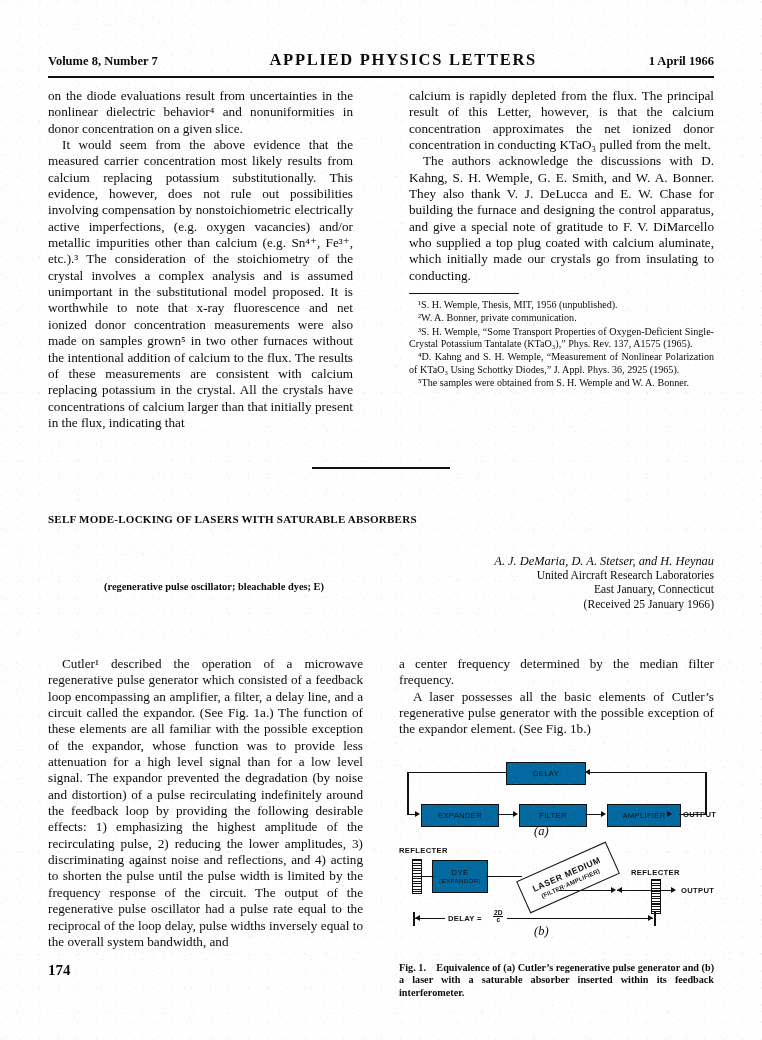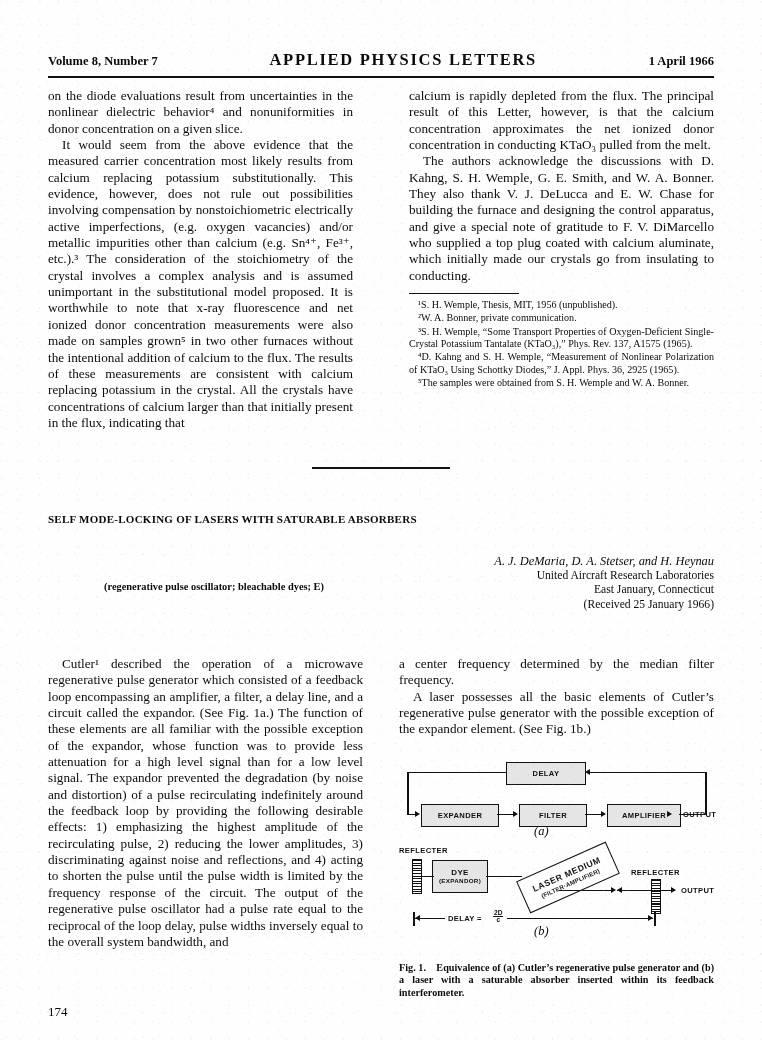--- a/index.html
+++ b/index.html
@@ -170,26 +170,26 @@
     position: relative;
     width: 315px;
     margin-top: 18px;
   }
   .fig-a { position: relative; height: 86px; }
   .fig-b { position: relative; height: 104px; margin-top: 4px; }
 
   .box {
     position: absolute;
     border: 1.7px solid #111;
-    background: #e5e5e5;
+    background: #0369a1;
     display: flex;
     align-items: center;
     justify-content: center;
     font-family: "Liberation Sans", sans-serif;
-    font-weight: bold;
+    font-weight: normal;
     font-size: 7.6px;
     letter-spacing: .35px;
     color: #111;
   }
   .ln { position: absolute; background: #111; }
   .lh { height: 1.5px; }
   .lv { width: 1.5px; }
   .arrow-r {
     position: absolute;
     width: 0; height: 0;
@@ -259,23 +259,23 @@
     font-size: 10.2px;
     line-height: 12.4px;
     text-align: justify;
     font-weight: bold;
   }
   .caption .lead { font-weight: bold; }
 
   .folio {
     position: absolute;
     left: 0;
-    top: 1004px;
-    font-size: 13px;
-    font-weight: normal;
+    top: 962px;
+    font-size: 15px;
+    font-weight: bold;
   }
 </style>
 </head>
 <body>
 
 <div class="page">
   <div class="content">
 
     <div class="runhead">
       <span class="vol">Volume 8, Number 7</span>

